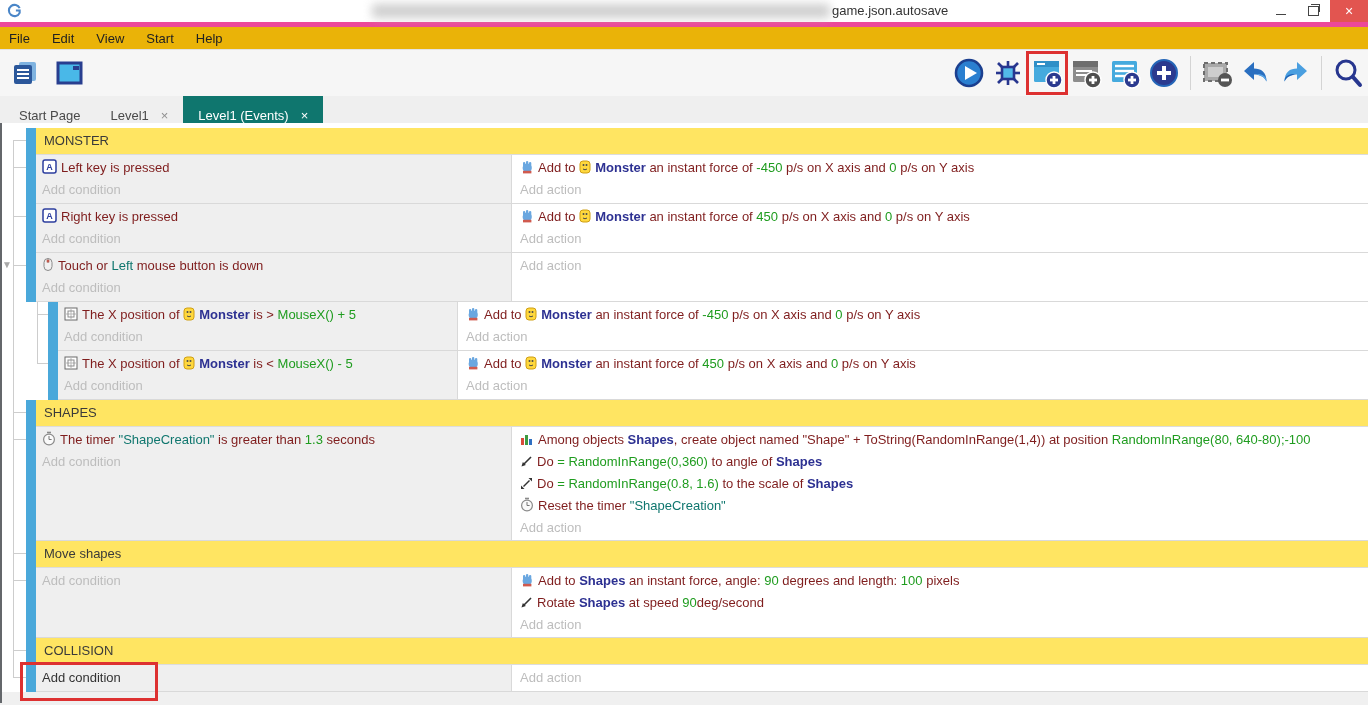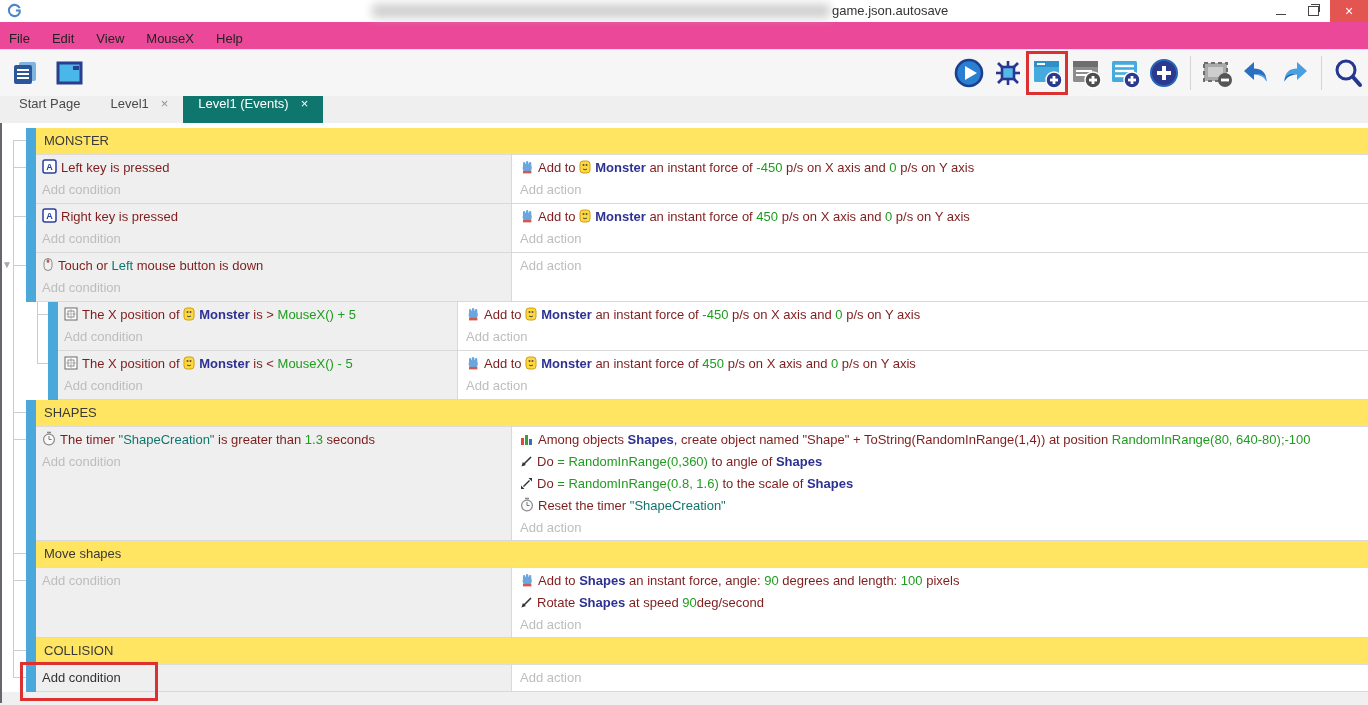--- a/index.html
+++ b/index.html
@@ -9,32 +9,32 @@
   .logo{position:absolute;left:7px;top:3px}
   .title-blur{position:absolute;left:372px;top:4px;width:458px;height:14px;background:#bfbfbf;filter:blur(5px);opacity:.75;border-radius:3px}
   .title-text{position:absolute;left:832px;top:3px;font-size:13px;color:#333}
   .win-btns{position:absolute;right:0;top:0;height:22px;display:flex;align-items:stretch}
   .win-btn{width:33px;display:flex;align-items:center;justify-content:center;color:#444;font-size:12px}
   .glyph-min{width:10px;height:1px;background:#444;display:inline-block;margin-top:6px}
   .glyph-restore{width:9px;height:8px;border:1px solid #444;display:inline-block;position:relative;background:#fff}
   .glyph-restore:before{content:"";position:absolute;left:2px;top:-3px;width:8px;height:7px;border:1px solid #444;border-bottom:none;border-left:none}
   .win-close{width:38px;background:#e25550;color:#fff;font-size:14px;line-height:22px}
   
-  .menubar{height:22px;background:#ec4899;display:flex;align-items:center;padding-left:8px;border-bottom:1px solid #e3e3e3}
+  .menubar{height:22px;background:#eab308;display:flex;align-items:center;padding-left:8px;border-bottom:1px solid #e3e3e3}
   .menu-item{font-size:13px;color:#222;padding:0 11px 0 1px;margin-right:10px}
   
   .toolbar{height:46px;background:#f6f6f6;position:relative;display:flex;align-items:center}
   .tb-left{display:flex;gap:10px;margin-left:8px;align-items:center;height:100%}
   .tb-right{position:absolute;right:3px;top:0;height:100%;display:flex;gap:5px;align-items:center}
   .tb-icon{width:34px;height:36px;display:flex;align-items:center;justify-content:center;position:relative}
   .tb-icon.hl{outline:3px solid #dd3131;outline-offset:1px}
   .tb-sep{width:1px;height:34px;background:#d4d4d4;margin:0 4px}
   
   .tabbar{height:27px;background:#efefef;display:flex;align-items:stretch;padding-left:4px}
-  .tab{display:flex;align-items:flex-start;padding:0 15px;font-size:13px;color:#4a4a4a;gap:12px;white-space:nowrap}
+  .tab{display:flex;align-items:flex-end;padding:0 15px;font-size:13px;color:#4a4a4a;gap:12px;white-space:nowrap}
   .tab .x{color:#8f8f8f;font-size:13px}
   .tab.active{background:#0f766e;color:#fff}
   .tab.active .x{color:#fff}
   
   #events{position:relative;height:588px;background:#f0f0f0;overflow:hidden}
   .top-gap{height:5px;background:#fff}
   .left-edge{position:absolute;left:0;top:0;width:2px;height:580px;background:#64676b}
   .ev-row{display:flex;align-items:stretch}
   .tree-cell{width:24px;margin-left:2px;background:#fff;position:relative;flex:none}
   .stub{position:absolute;left:11px;top:12px;right:0;height:1px;background:#cdcdcd}
@@ -81,21 +81,21 @@
         <span class="glyph-restore"></span>
       </div>
     <div class="win-btn win-close">×</div>
   </div>
 </div>
 
 <div class="menubar" id="menubar">
     <span class="menu-item">File</span>
     <span class="menu-item">Edit</span>
     <span class="menu-item">View</span>
-    <span class="menu-item">MouseX</span>
+    <span class="menu-item">Start</span>
     <span class="menu-item">Help</span>
   </div>
 
 <div class="toolbar">
   <div class="tb-left" id="tb-left">
       <span class="tb-icon">
         <svg width="30" height="30">
           <rect x="9" y="4" width="17" height="19" rx="2" fill="#7fb3e0"></rect>
           <rect x="4" y="7" width="18" height="19" rx="2" fill="#2b579a"></rect>
           <line x1="7" y1="12" x2="19" y2="12" stroke="#fff" stroke-width="2"></line>

